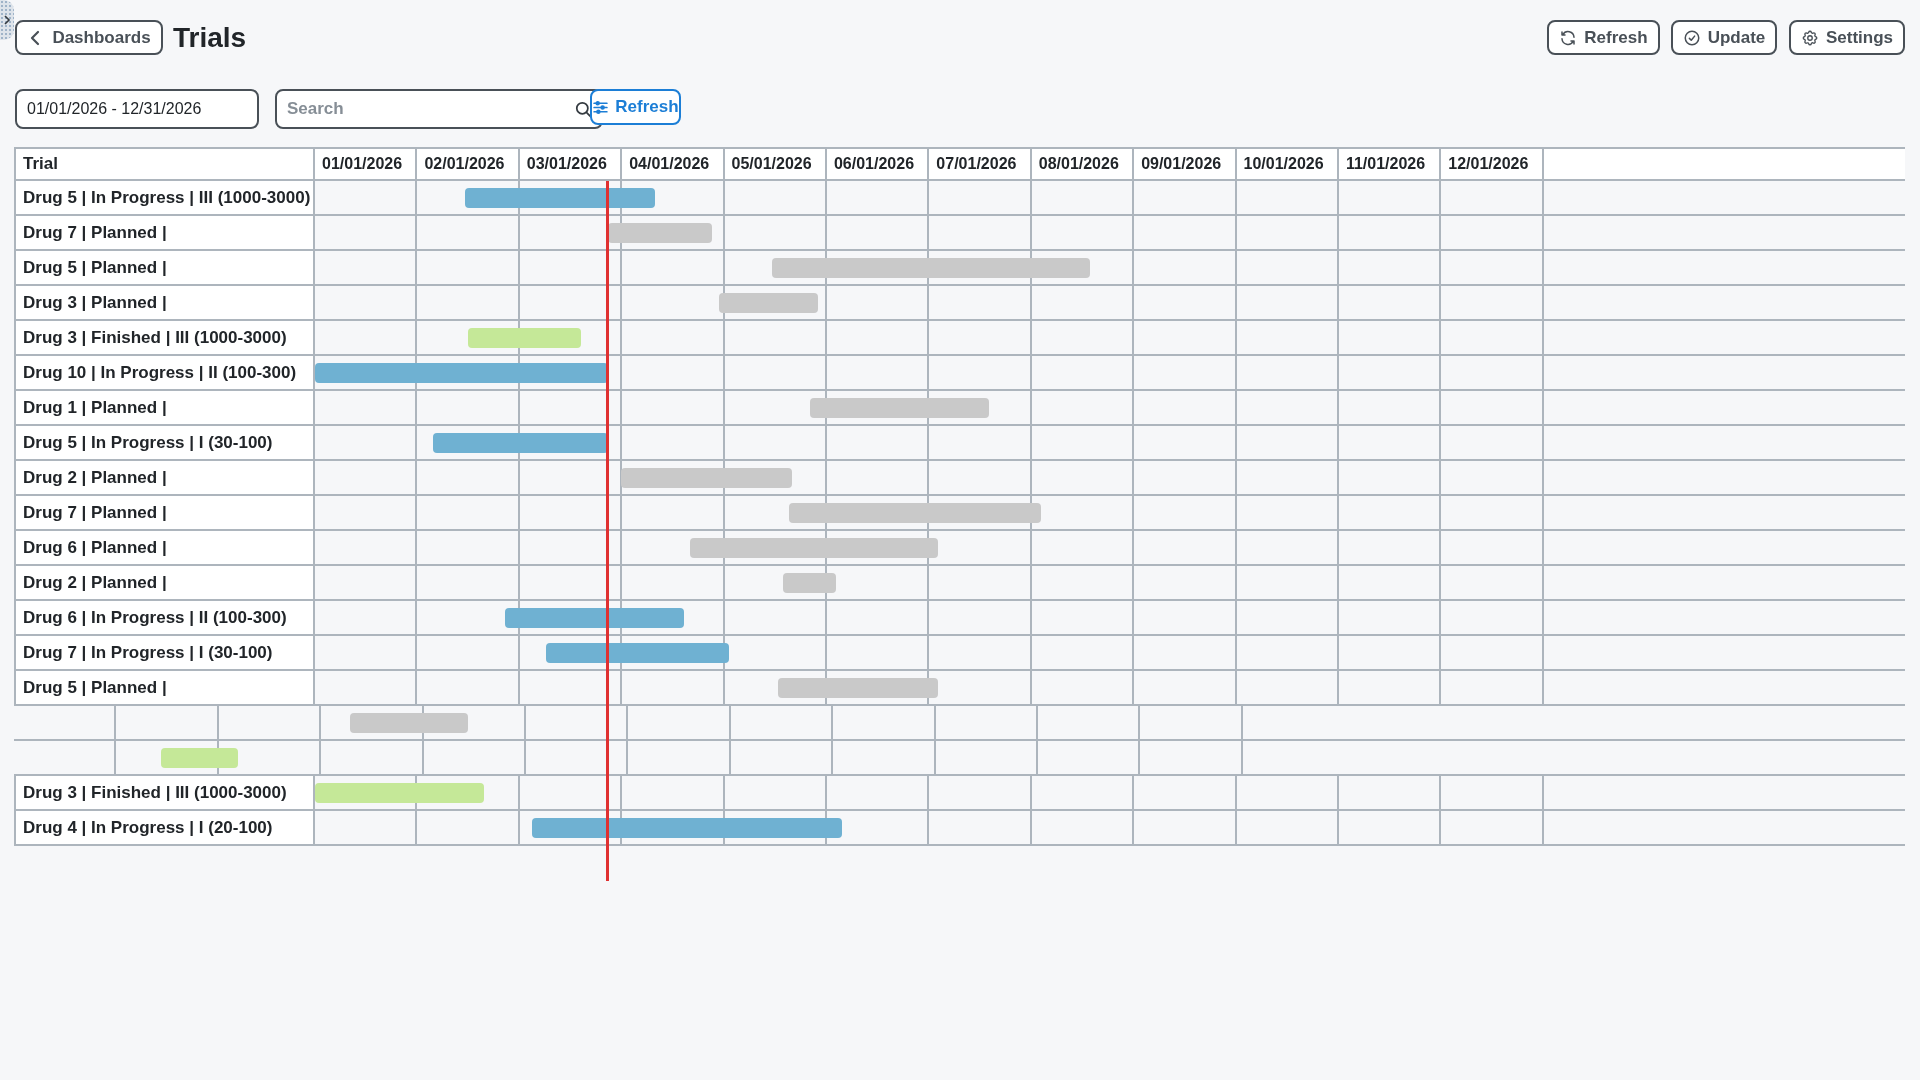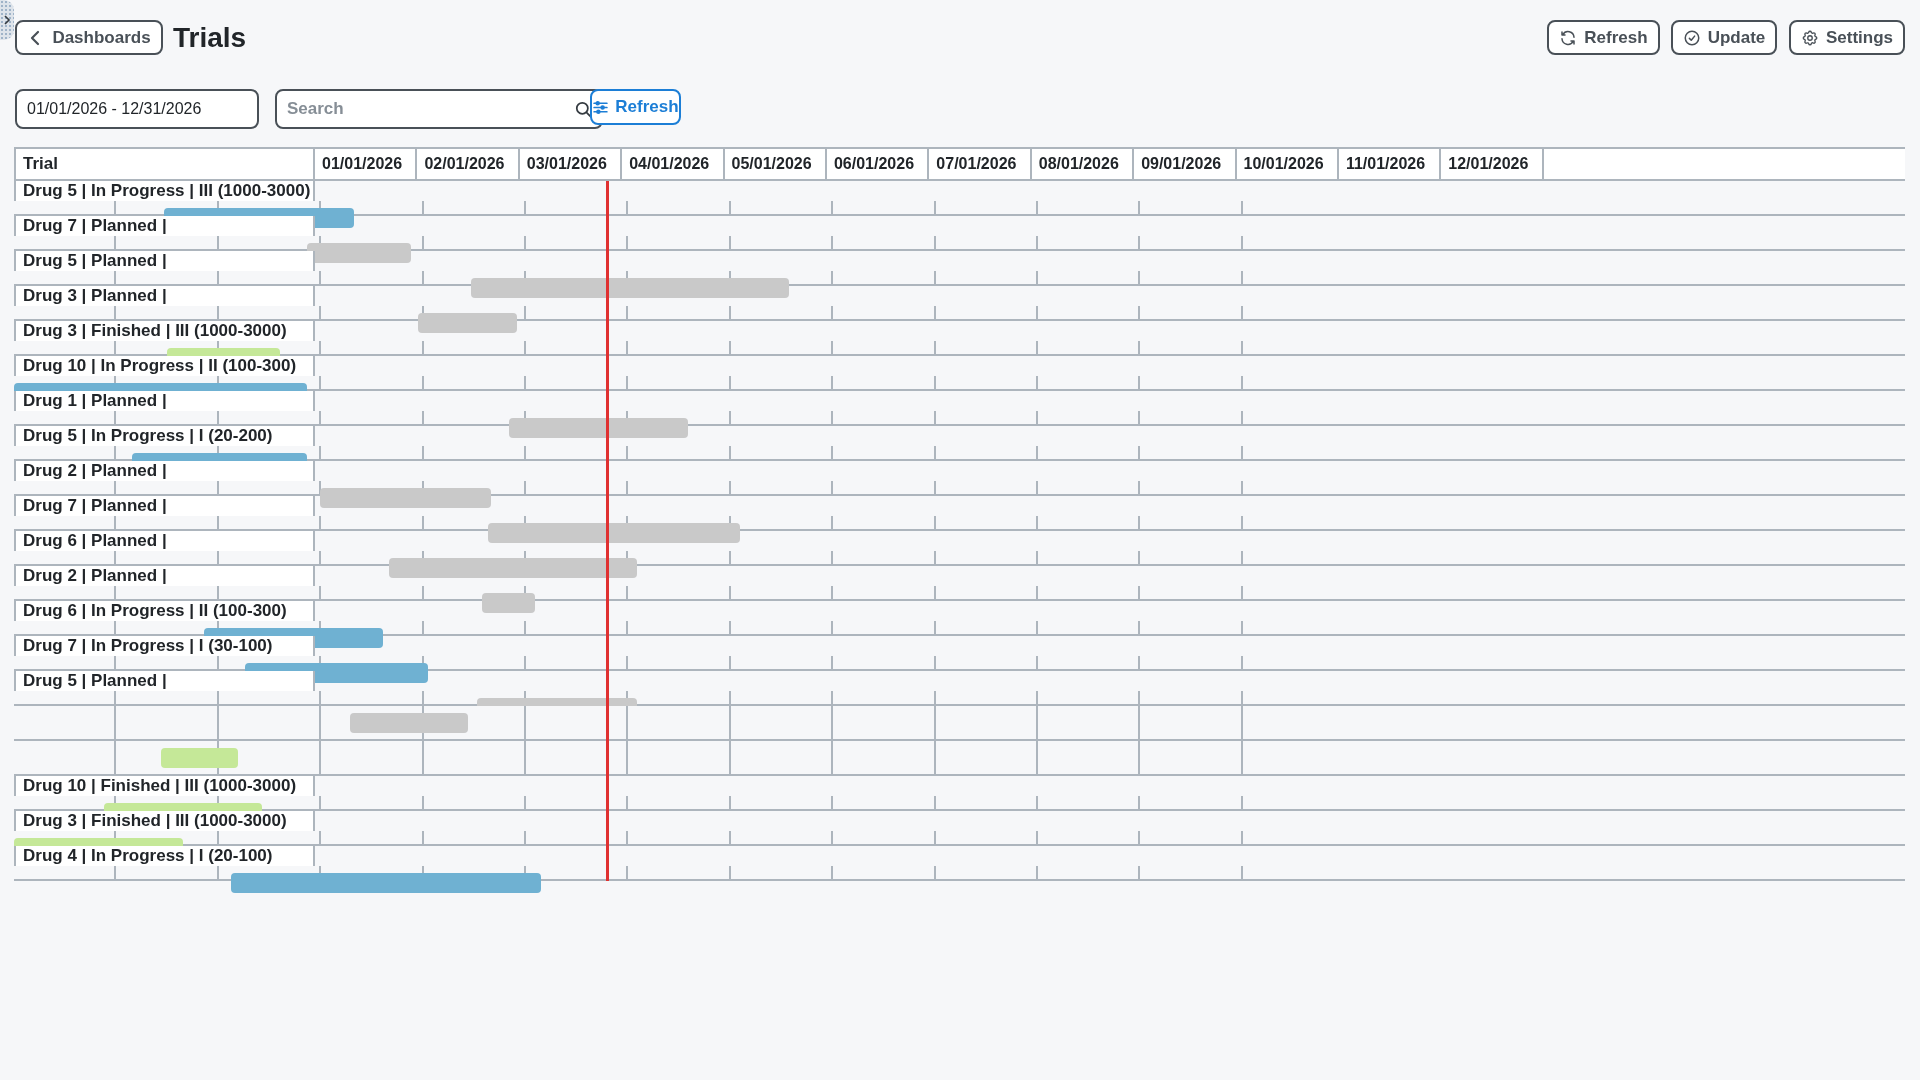--- a/index.html
+++ b/index.html
@@ -27,21 +27,21 @@
   .search-wrap input { border: none; outline: none; background: transparent; width: 250px; height: 36px; padding: 0 10px;
     font-family: "Liberation Sans", sans-serif; font-size: 17px; font-weight: bold; color: #212529; }
   .search-wrap input::placeholder { color: #868e96; }
   .search-icon { position: absolute; right: 8px; top: 9px; width: 19px; height: 19px; }
   .filter-btn { position: absolute; left: 590px; top: 89px; width: 91px; height: 36px; border: 2px solid #1c7ed6; border-radius: 8px;
     background: #fff; color: #1c7ed6; font-weight: bold; font-size: 17px; display: flex; align-items: center; justify-content: center; gap: 6px; cursor: pointer; }
   .filter-btn svg { width: 17px; height: 17px; }
 
   .gantt { position: absolute; left: 14px; top: 147px; width: 1891px; }
   .g-header { display: flex; height: 34px; background: #fff; border-top: 2px solid #adb5bd; border-bottom: 2px solid #adb5bd; }
-  .g-row { display: flex; height: 35px; border-bottom: 2px solid #adb5bd; position: relative; flex-direction: column; }
+  .g-row { display: flex; height: 35px; border-bottom: 2px solid #adb5bd; position: relative; }
   .trial-cell { width: 301px; flex: none; background: #fff; border-left: 2px solid #adb5bd; border-right: 2px solid #adb5bd;
     font-size: 17px; font-weight: bold; padding-left: 7px; display: flex; align-items: center; white-space: nowrap; overflow: hidden; }
   .g-header .trial-cell { font-size: 17px; }
   .month-head { width: 102.4px; flex: none; border-right: 2px solid #adb5bd; font-size: 16px; font-weight: bold; padding-left: 7px;
     display: flex; align-items: center; white-space: nowrap; }
   .month-head.last { border-right: none; flex: 1; }
   .timeline { position: relative; flex: 1; background: #f6f7f9; }
   .gridline { position: absolute; top: 0; bottom: 0; width: 2px; background: #adb5bd; }
   .bar { position: absolute; top: 7px; height: 20px; border-radius: 4px; cursor: pointer; }
   .today-line { position: absolute; top: 181px; height: 700px; width: 3px; background: #e03131; left: 591px; pointer-events: none; }
@@ -247,21 +247,21 @@
           <div class="gridline" style="left: 714.8px;"></div>
           <div class="gridline" style="left: 817.2px;"></div>
           <div class="gridline" style="left: 919.6px;"></div>
           <div class="gridline" style="left: 1022px;"></div>
           <div class="gridline" style="left: 1124.4px;"></div>
           <div class="gridline" style="left: 1226.8px;"></div>
           <div class="bar" style="left: 495px; width: 179px; background: rgb(201, 201, 201);"></div>
         </div>
       </div>
       <div class="g-row">
-        <div class="trial-cell">Drug 5 | In Progress | I (20-200)</div>
+        <div class="trial-cell">Drug 5 | In Progress | I (30-100)</div>
         <div class="timeline">
           <div class="gridline" style="left: 100.4px;"></div>
           <div class="gridline" style="left: 202.8px;"></div>
           <div class="gridline" style="left: 305.2px;"></div>
           <div class="gridline" style="left: 407.6px;"></div>
           <div class="gridline" style="left: 510px;"></div>
           <div class="gridline" style="left: 612.4px;"></div>
           <div class="gridline" style="left: 714.8px;"></div>
           <div class="gridline" style="left: 817.2px;"></div>
           <div class="gridline" style="left: 919.6px;"></div>
@@ -425,38 +425,20 @@
           <div class="gridline" style="left: 714.8px;"></div>
           <div class="gridline" style="left: 817.2px;"></div>
           <div class="gridline" style="left: 919.6px;"></div>
           <div class="gridline" style="left: 1022px;"></div>
           <div class="gridline" style="left: 1124.4px;"></div>
           <div class="gridline" style="left: 1226.8px;"></div>
           <div class="bar" style="left: 147px; width: 77px; background: rgb(197, 232, 152);"></div>
         </div>
       </div>
       <div class="g-row">
-        <div class="trial-cell">Drug 10 | Finished | III (1000-3000)</div>
-        <div class="timeline">
-          <div class="gridline" style="left: 100.4px;"></div>
-          <div class="gridline" style="left: 202.8px;"></div>
-          <div class="gridline" style="left: 305.2px;"></div>
-          <div class="gridline" style="left: 407.6px;"></div>
-          <div class="gridline" style="left: 510px;"></div>
-          <div class="gridline" style="left: 612.4px;"></div>
-          <div class="gridline" style="left: 714.8px;"></div>
-          <div class="gridline" style="left: 817.2px;"></div>
-          <div class="gridline" style="left: 919.6px;"></div>
-          <div class="gridline" style="left: 1022px;"></div>
-          <div class="gridline" style="left: 1124.4px;"></div>
-          <div class="gridline" style="left: 1226.8px;"></div>
-          <div class="bar" style="left: 90px; width: 158px; background: rgb(197, 232, 152);"></div>
-        </div>
-      </div>
-      <div class="g-row">
         <div class="trial-cell">Drug 3 | Finished | III (1000-3000)</div>
         <div class="timeline">
           <div class="gridline" style="left: 100.4px;"></div>
           <div class="gridline" style="left: 202.8px;"></div>
           <div class="gridline" style="left: 305.2px;"></div>
           <div class="gridline" style="left: 407.6px;"></div>
           <div class="gridline" style="left: 510px;"></div>
           <div class="gridline" style="left: 612.4px;"></div>
           <div class="gridline" style="left: 714.8px;"></div>
           <div class="gridline" style="left: 817.2px;"></div>

